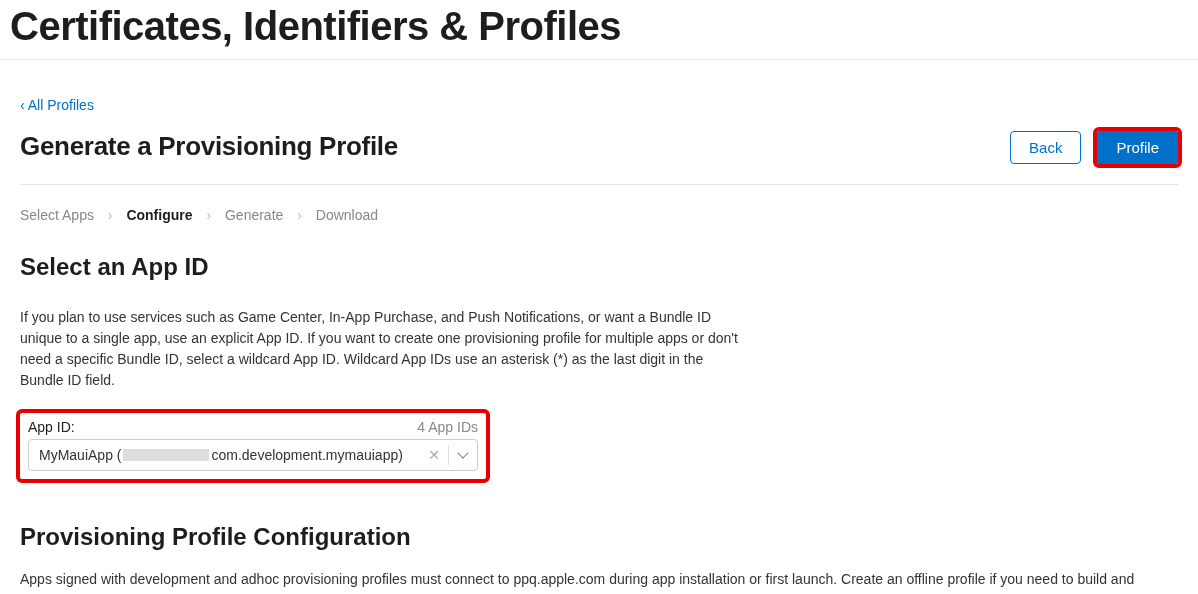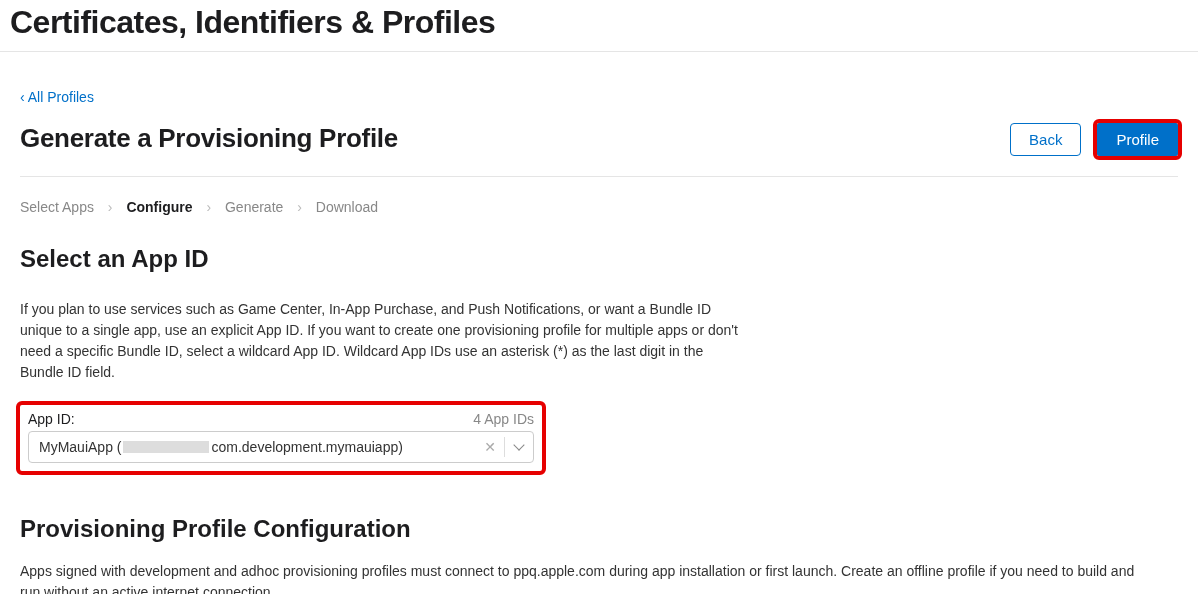--- a/index.html
+++ b/index.html
@@ -1,35 +1,35 @@
 <!DOCTYPE html>
 <html><head>
 <meta charset="utf-8">
 <style>
   * { box-sizing: border-box; margin: 0; padding: 0; }
   body { font-family: -apple-system, BlinkMacSystemFont, "Segoe UI", Helvetica, Arial, sans-serif; background: #fff; color: #1d1d1f; width: 1198px; }
-  .page-title { font-size: 32px; font-weight: 700; letter-spacing: -0.5px; padding: 4px 10px 10px 10px; }
+  .page-title { font-size: 40px; font-weight: 700; letter-spacing: -0.5px; padding: 4px 10px 10px 10px; }
   .hr-top { border: none; border-top: 1px solid #e5e5e5; margin-bottom: 36px; }
   .content { padding: 0 20px; }
   .backlink { color: #0070c9; font-size: 14px; margin-bottom: 18px; display: inline-block; cursor: pointer; }
   .header-row { display: flex; justify-content: space-between; margin-bottom: 20px; }
   .subheading { font-size: 26px; font-weight: 700; letter-spacing: -0.3px; }
   .btn-row { display: flex; gap: 16px; }
   .btn { font-size: 15px; border-radius: 4px; padding: 7px 18px; cursor: pointer; border: 1px solid #0070c9; }
   .btn-back { background: #fff; color: #0070c9; }
   .btn-continue { background: #0070c9; color: #fff; }
   .hr-sub { border: none; border-top: 1px solid #e5e5e5; margin-bottom: 22px; }
   .breadcrumbs { font-size: 14px; color: #888; margin-bottom: 30px; }
   .breadcrumbs .bc { color: #888; }
   .breadcrumbs .bc.active { color: #1d1d1f; font-weight: 600; }
   .breadcrumbs .sep { margin: 0 10px; color: #bbb; }
   .section-title { font-size: 24px; font-weight: 700; margin-bottom: 18px; }
   .body-text { font-size: 14px; color: #333; line-height: 1.5; margin-bottom: 22px; max-width: 1120px; }
   .body-text.narrow { max-width: 720px; margin-top: 26px; }
-  .app-id-box { width: 522px; padding: 6px 8px 8px 8px;}
+  .app-id-box { width: 466px; padding: 6px 8px 8px 8px;}
   .app-id-header { display: flex; justify-content: space-between; font-size: 14px; margin-bottom: 4px; }
   .app-id-label { color: #1d1d1f; }
   .app-id-count { color: #888; }
   .select-wrap { display: flex; align-items: center; border: 1px solid #ccc; border-radius: 4px; height: 32px; background: #fff; }
   .select-value { flex: 1; padding: 0 10px; font-size: 14px; color: #333; display: flex; align-items: center; white-space: nowrap; overflow: hidden; }
   .redact { display: inline-block; width: 86px; height: 12px; background: #ddd; margin: 0 2px; vertical-align: middle; }
   .clear-btn { width: 28px; text-align: center; color: #aaa; font-size: 14px; cursor: pointer; }
   .divider-v { width: 1px; height: 20px; background: #ddd; }
   .chevron-btn { width: 28px; text-align: center; color: #888; cursor: pointer; }
   .chevron-down { display: inline-block; width: 8px; height: 8px; border-right: 1.5px solid #888; border-bottom: 1.5px solid #888; transform: rotate(45deg); margin-bottom: 3px; }

